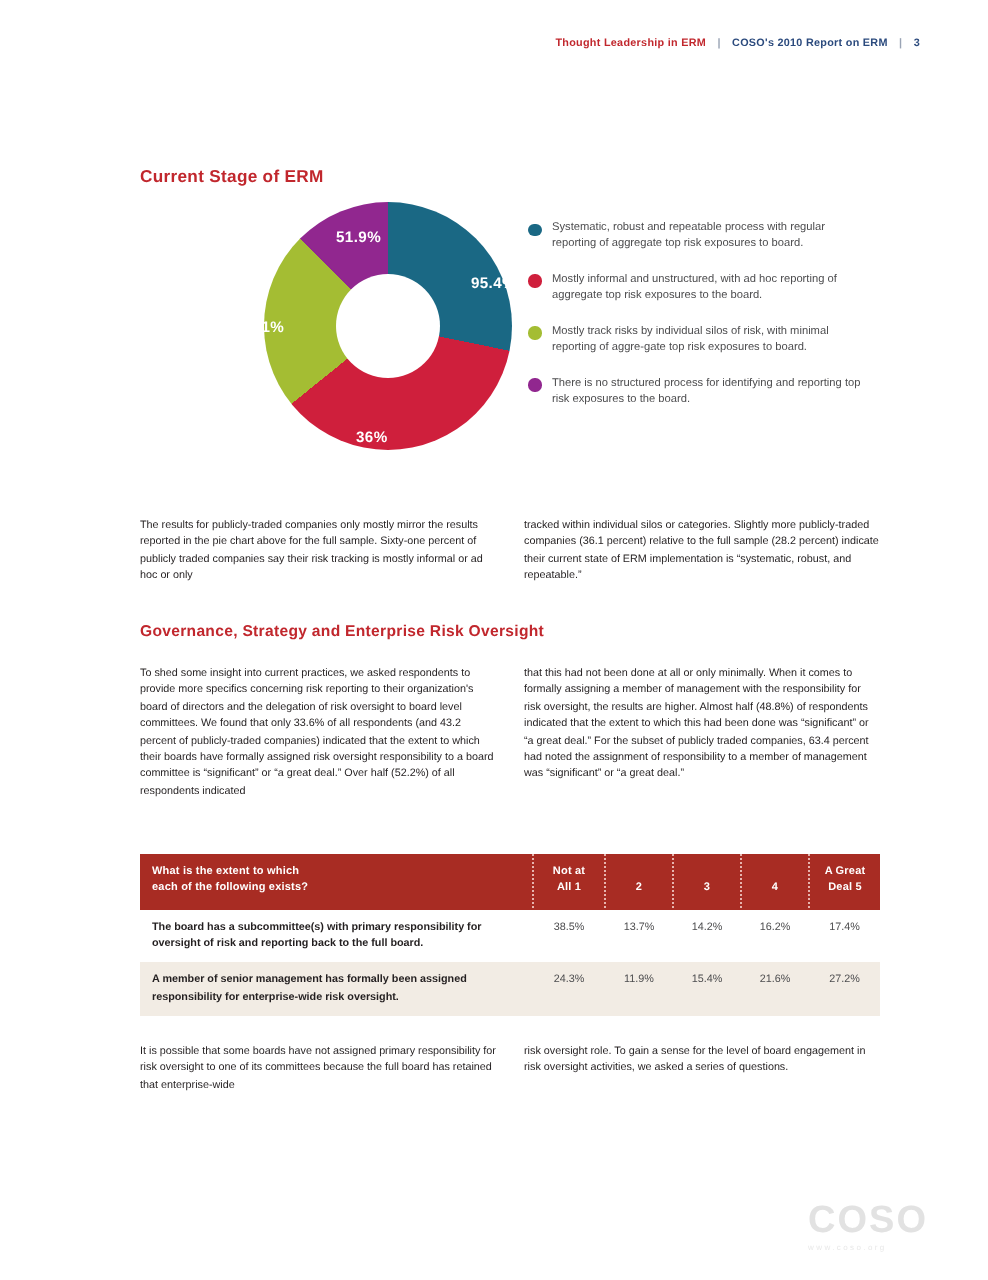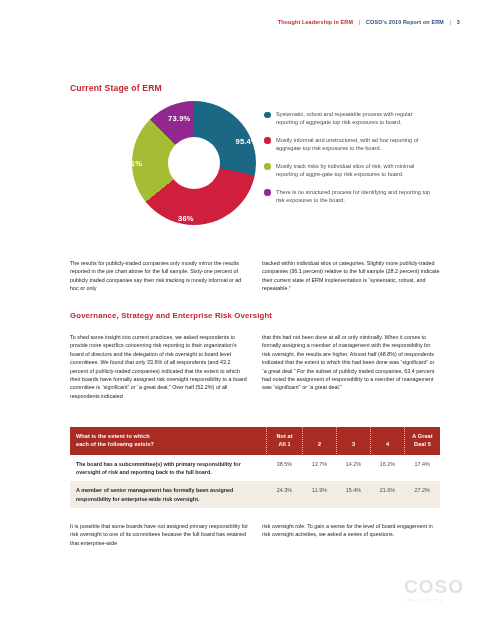--- a/index.html
+++ b/index.html
@@ -181,21 +181,21 @@
     color: #4d4d4f;
   }
   .row-a { background: #ffffff; }
   .row-b { background: #f2ece4; }
   .data-table tbody tr.row-a td { border-top: 1px solid #a82c23; }
 
   
   .watermark {
     position: absolute;
     right: 30px;
-    bottom: 38px;
+    bottom: 14px;
     user-select: none;
   }
   .watermark-word {
     font-size: 19px;
     font-weight: bold;
     letter-spacing: 1px;
     color: #e2e2e2;
     line-height: 1;
   }
   .watermark-sub {
@@ -217,21 +217,21 @@
 </div>
 
 <div class="sec-heading" id="stage-heading">Current Stage of ERM</div>
 
 <div class="chart-wrap">
   <div class="donut" id="donut-ring" style="background: conic-gradient(rgb(26, 104, 132) 0deg, rgb(26, 104, 132) 101.52deg, rgb(207, 31, 60) 101.52deg, rgb(207, 31, 60) 231.12deg, rgb(164, 189, 51) 231.12deg, rgb(164, 189, 51) 315deg, rgb(145, 39, 143) 315deg, rgb(145, 39, 143) 360deg);"></div>
   <div class="donut-hole"></div>
   <div class="slice-label lbl-0">95.4%</div>
   <div class="slice-label lbl-1">36%</div>
   <div class="slice-label lbl-2">4.1%</div>
-  <div class="slice-label lbl-3">73.9%</div>
+  <div class="slice-label lbl-3">51.9%</div>
 </div>
 
 <div class="legend">
   <div class="legend-item">
     <span class="legend-dot" id="legend-dot-0" style="background: rgb(26, 104, 132);"></span>
     <span class="legend-text">Systematic, robust and repeatable process with regular reporting of aggregate top risk exposures to board.</span>
   </div>
   <div class="legend-item">
     <span class="legend-dot" id="legend-dot-1" style="background: rgb(207, 31, 60);"></span>
     <span class="legend-text">Mostly informal and unstructured, with ad hoc reporting of aggregate top risk exposures to the board.</span>

